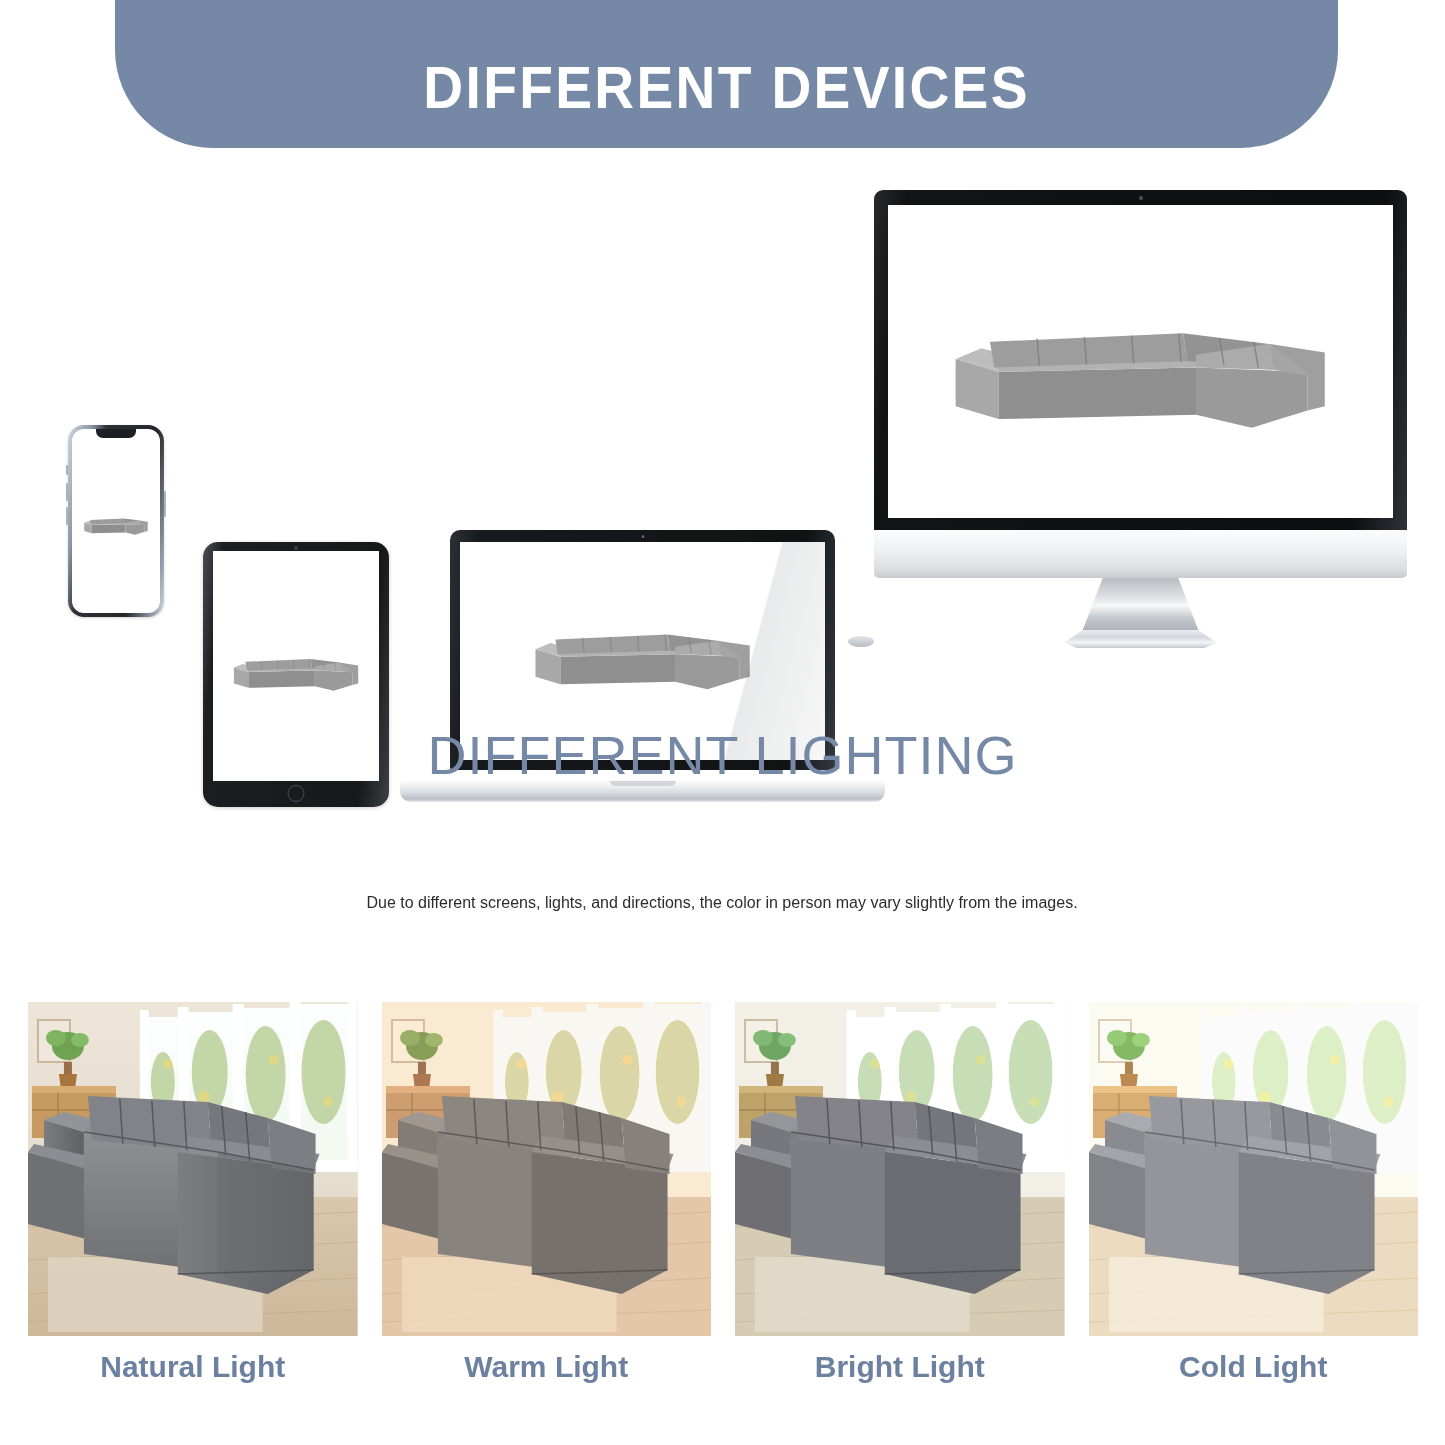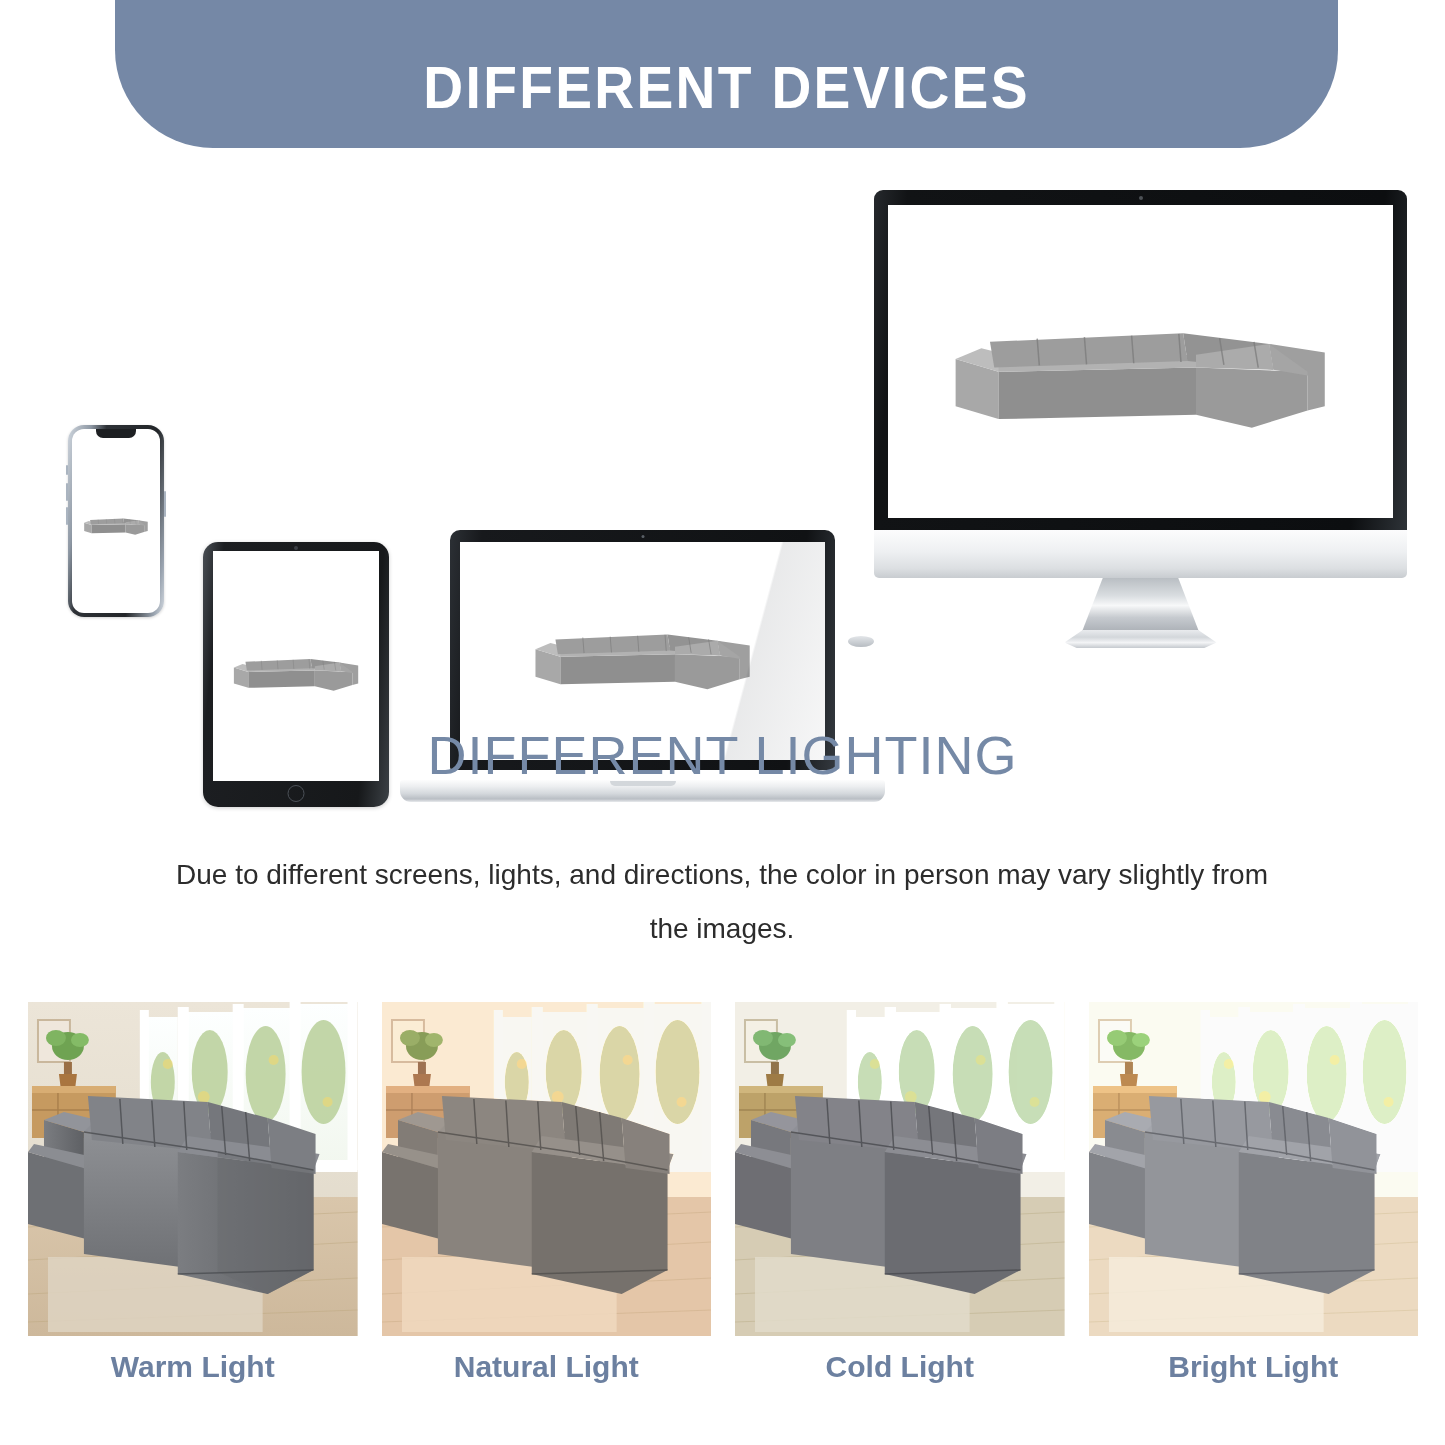--- a/index.html
+++ b/index.html
@@ -178,24 +178,24 @@
   .lighting-title {
     position:absolute; left:0; top:724px; width:1445px;
     text-align:center;
     color:#7589a6;
     font-size:54px;
     letter-spacing:1px;
     font-weight:normal;
     font-family:"Liberation Sans", sans-serif;
   }
   .lighting-sub {
-    position:absolute; left:172px; top:848px; width:1100px;
+    position:absolute; left:172px; top:876px; width:1100px;
     text-align:center;
     color:#2c2c2c;
-    font-size:28px;
+    font-size:16px;
     line-height:54px;
     font-family:"Liberation Sans", sans-serif;
   }
 
   
   .photo-row {
     position:absolute; left:28px; top:1002px;
     width:1390px; height:334px;
     display:flex; gap:24px;
   }
@@ -703,17 +703,17 @@
               <path d="M190 150 L286 168"></path>
             <path d="M150 272 L286 268"></path>
           </g>
         </g>
       </svg>
     </div>
   </div>
 </div>
 
 <div class="labels">
+  <div class="label-cell">Natural Light</div>
   <div class="label-cell">Warm Light</div>
-  <div class="label-cell">Natural Light</div>
+  <div class="label-cell">Bright Light</div>
   <div class="label-cell">Cold Light</div>
-  <div class="label-cell">Bright Light</div>
 </div>
 
 </body></html>

